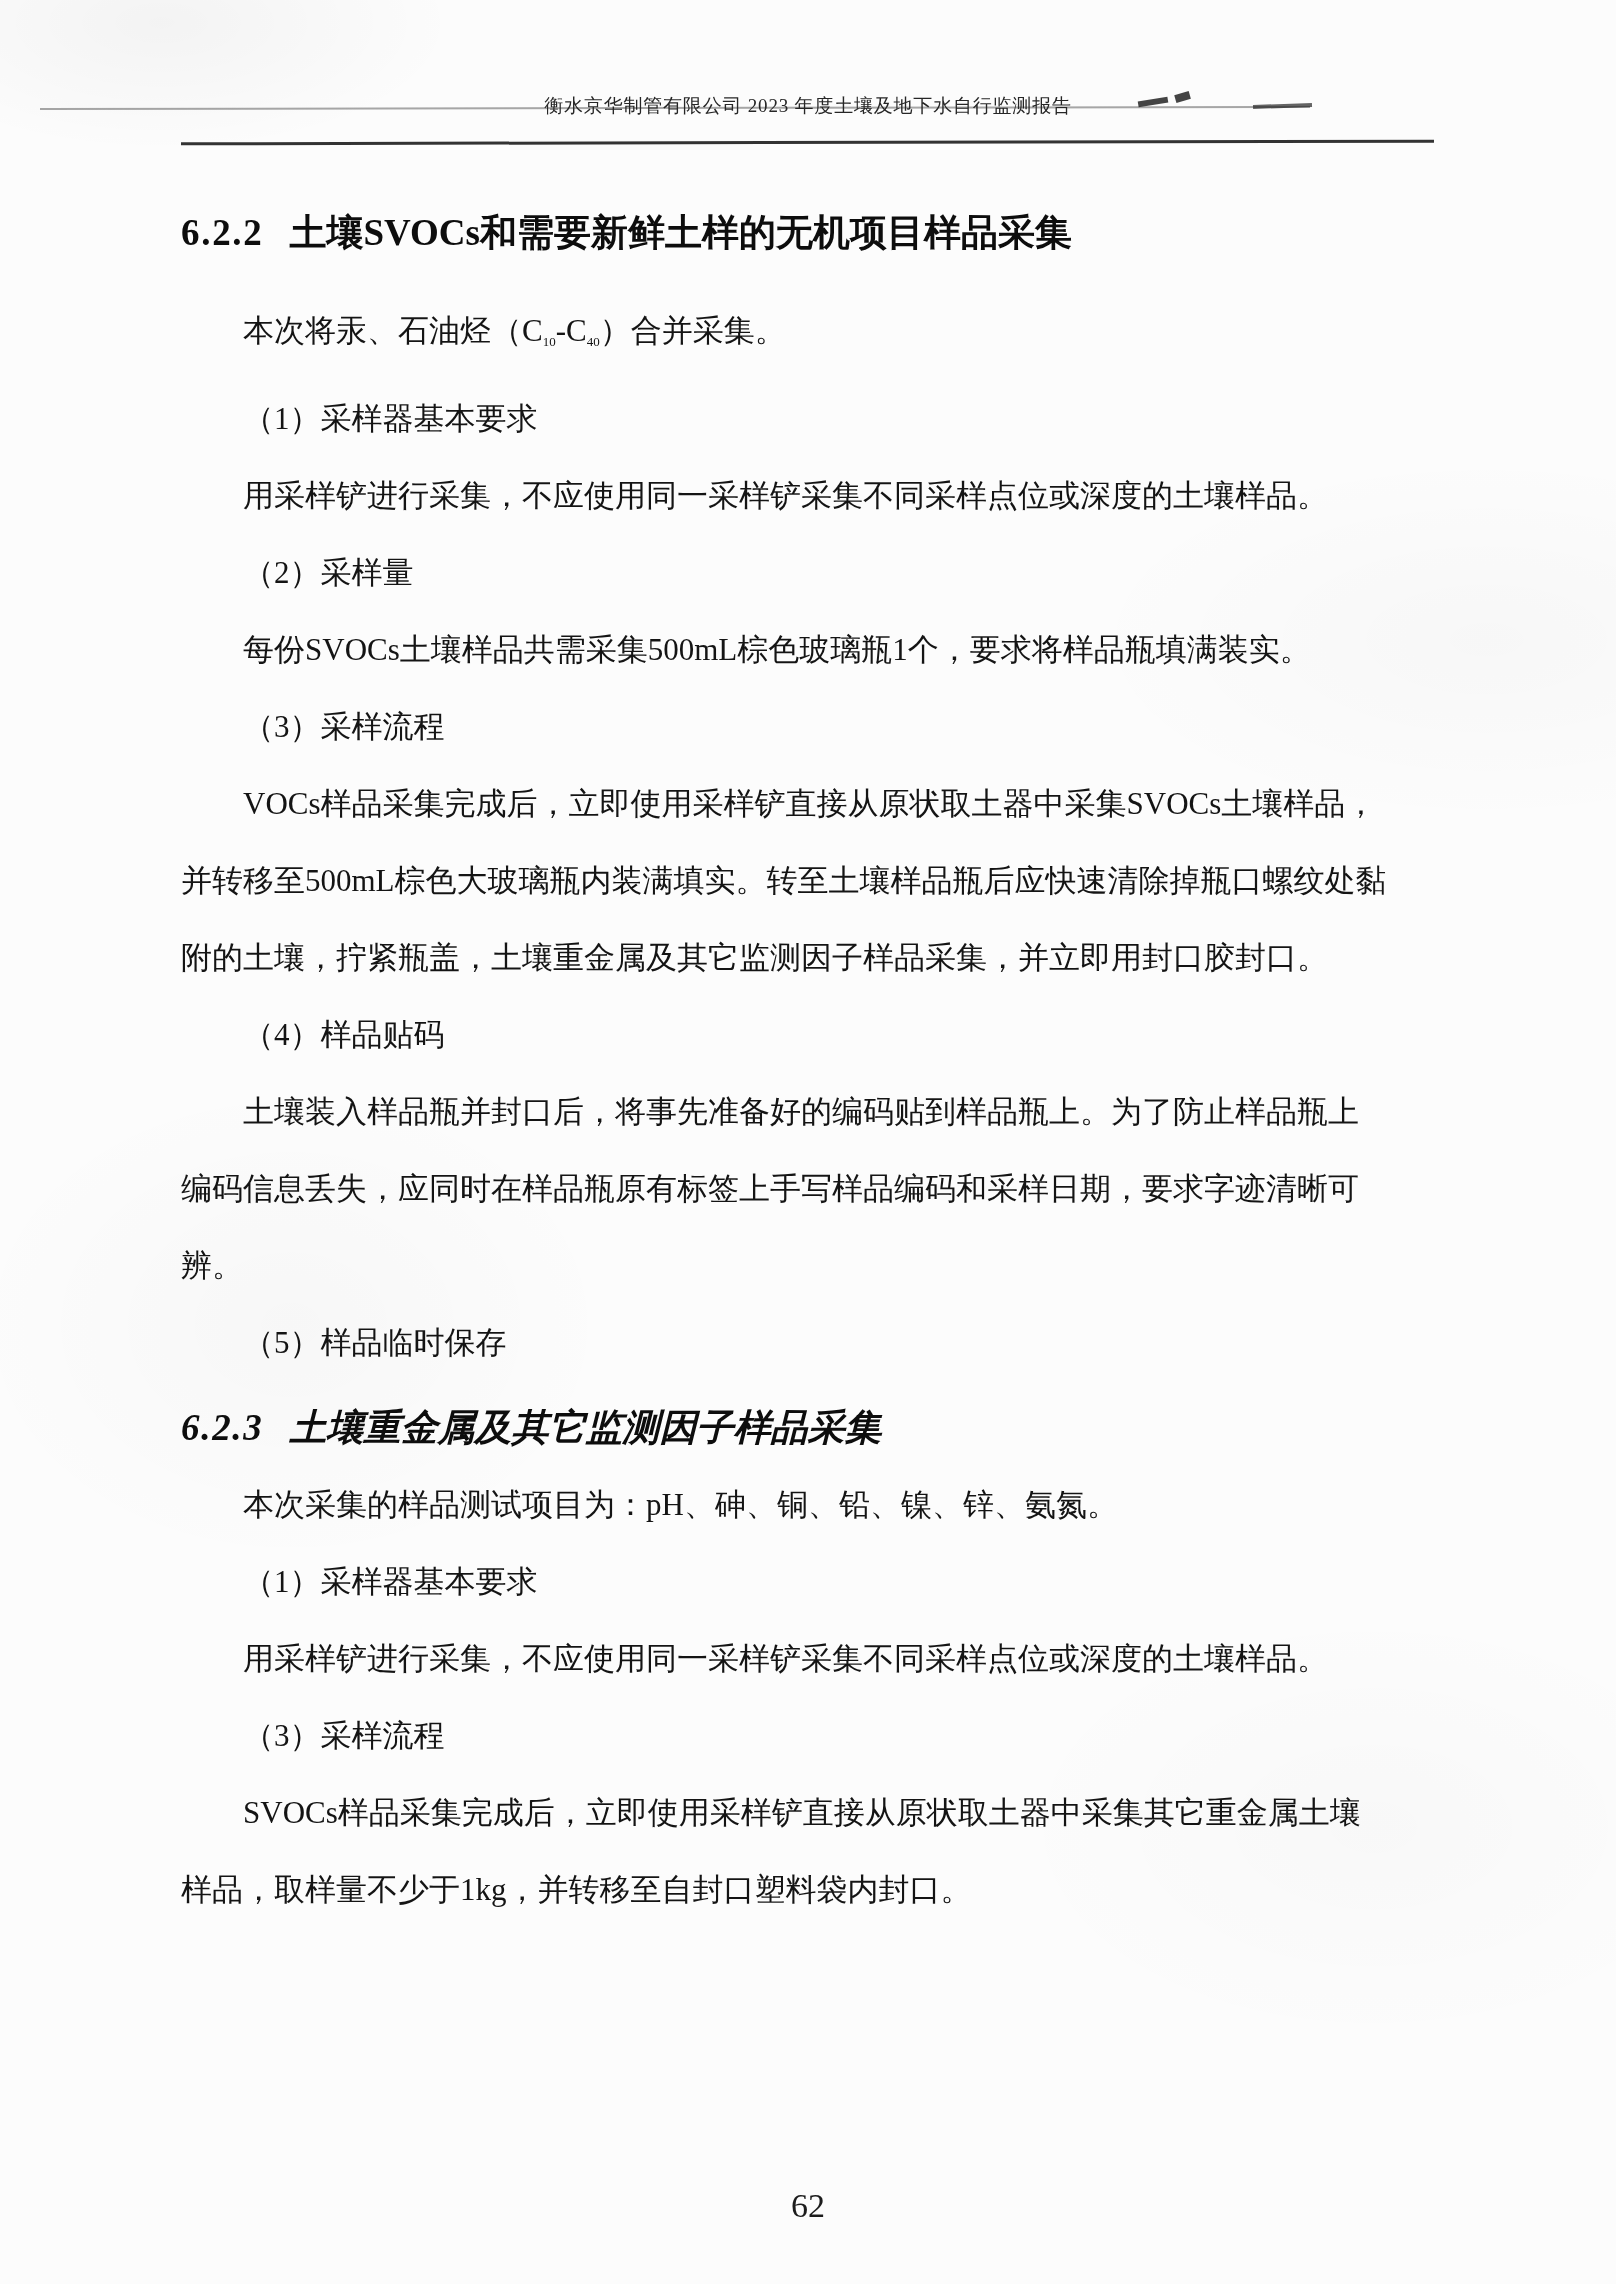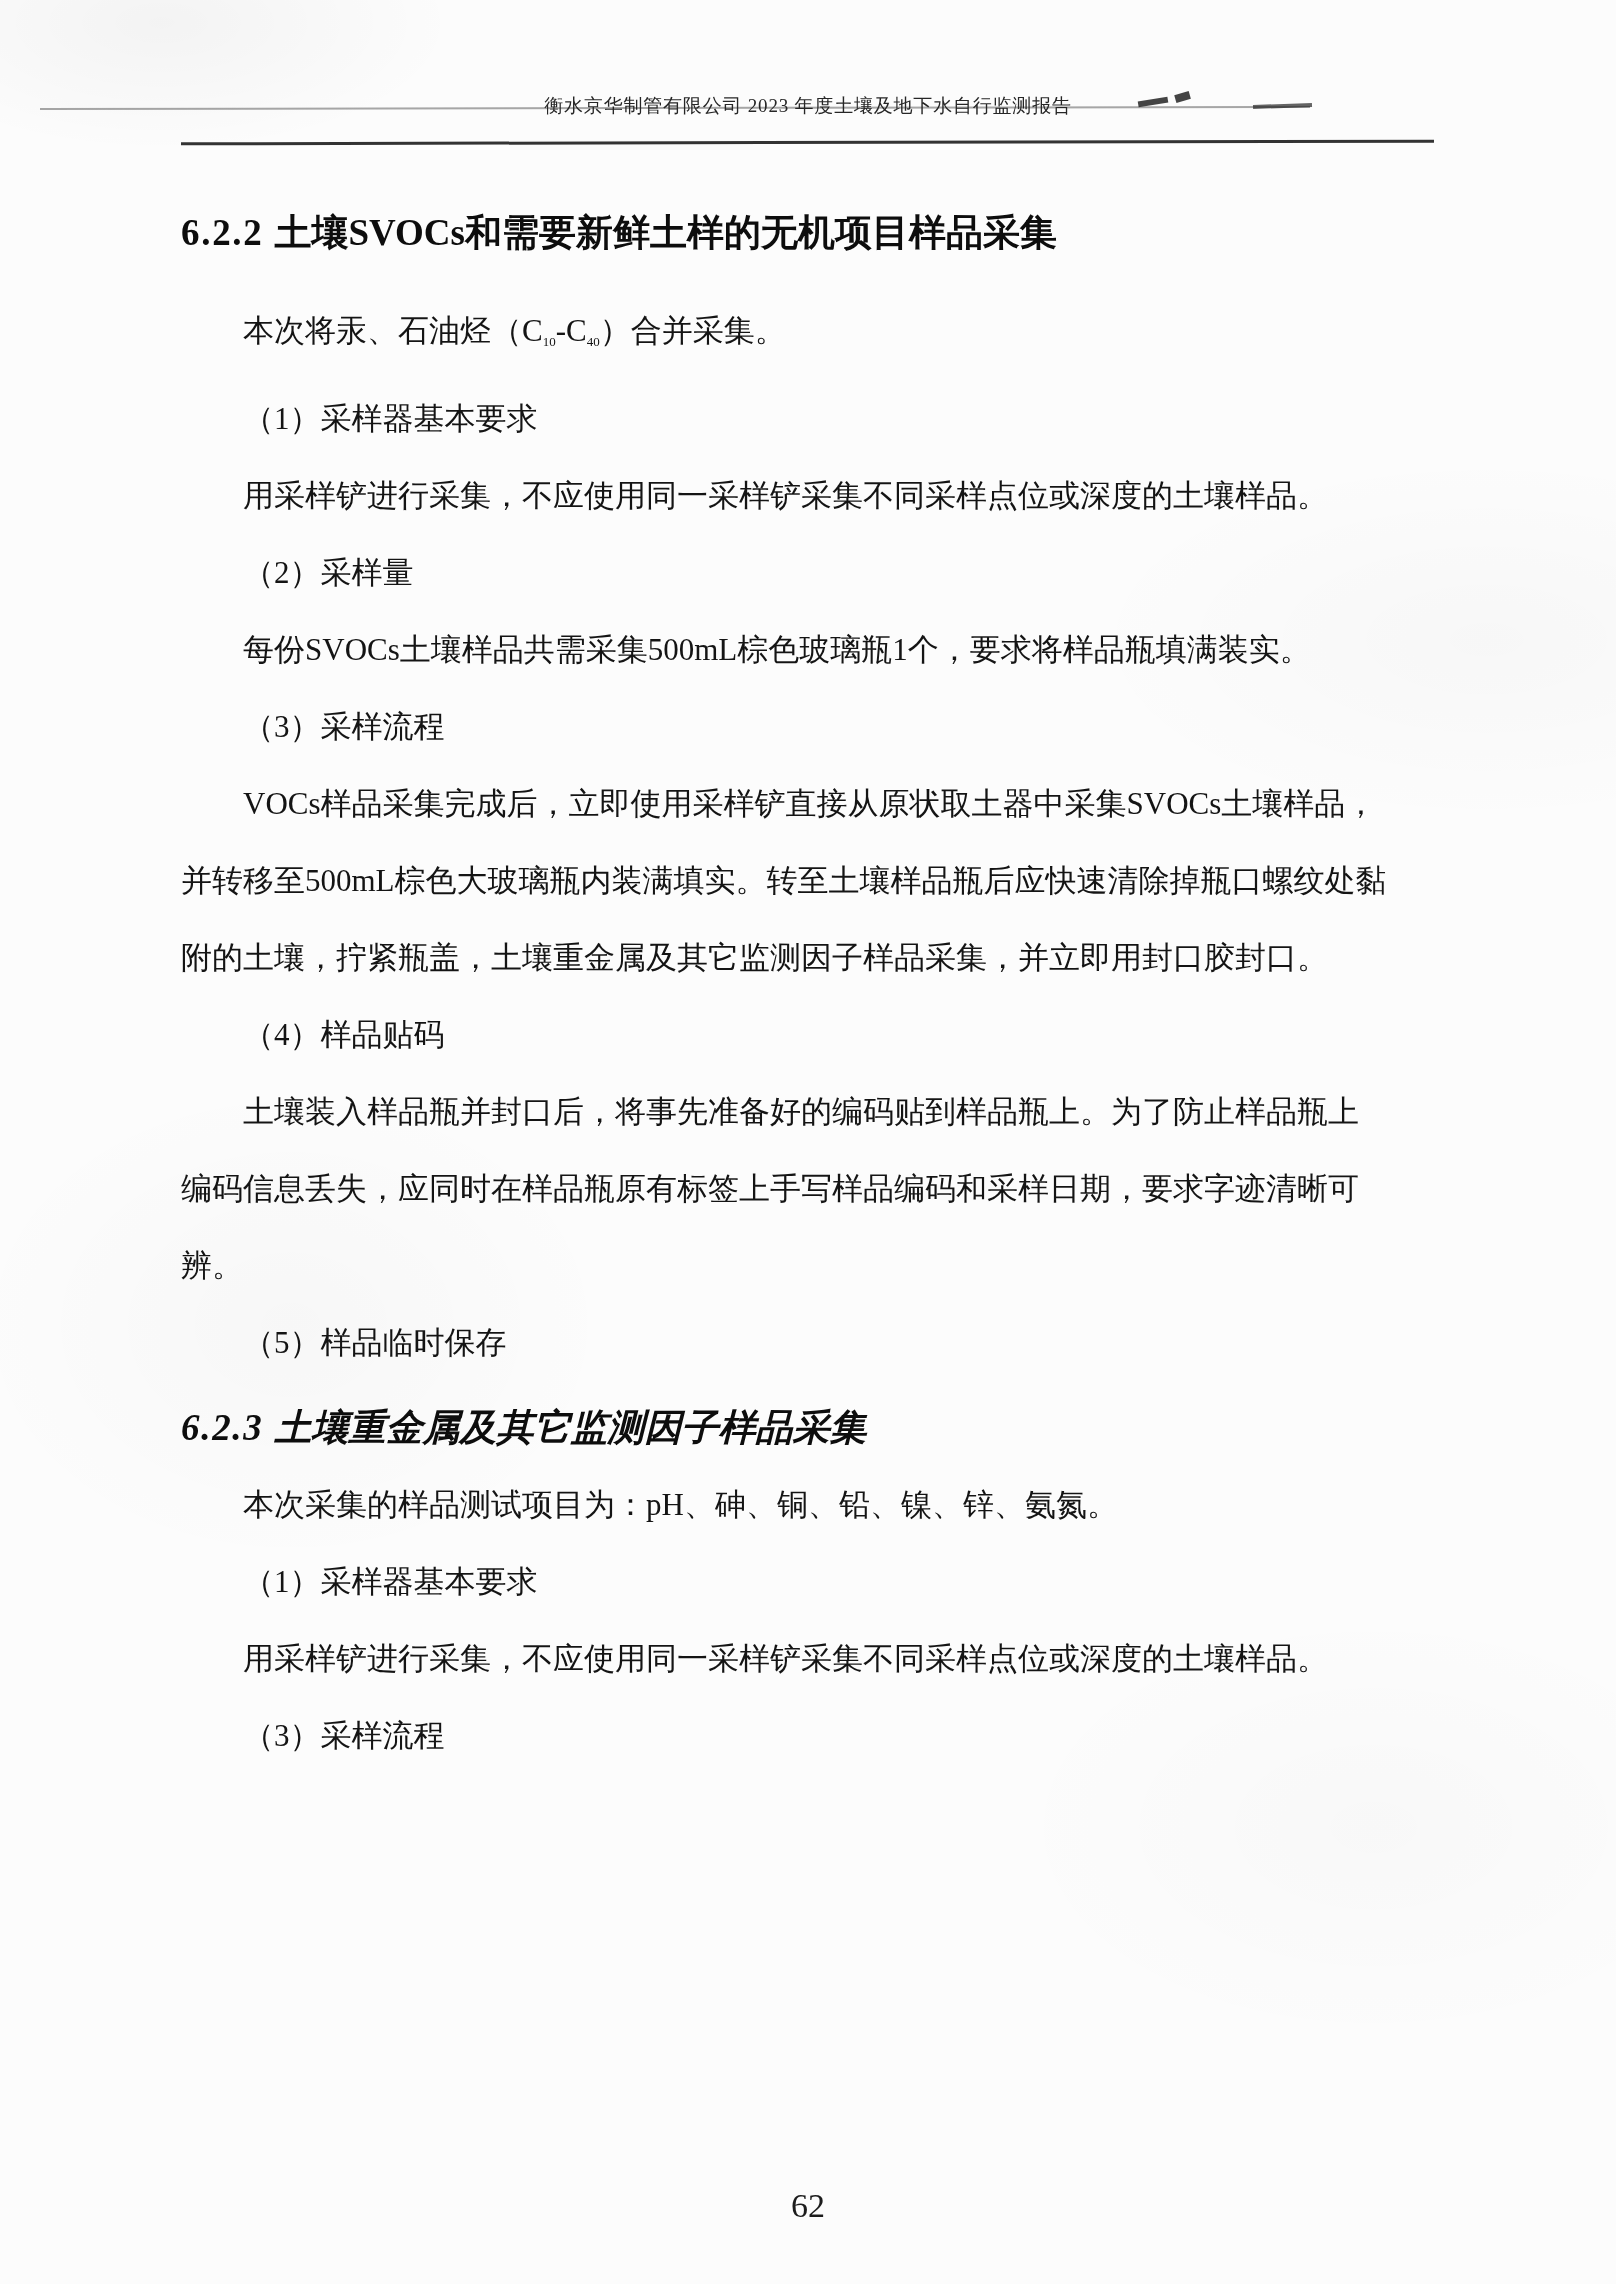--- a/index.html
+++ b/index.html
@@ -36,21 +36,21 @@
     background:#333; transform:rotate(-0.12deg);
   }
 
   .content {
     position:absolute; top:194px; left:181px; width:1254px;
     font-size:31px; line-height:77px; text-align:justify;
   }
   .sec { margin:0; font-size:37px; font-weight:bold; line-height:77px; text-align:left; color:#0d0d0d; }
   .sec-622 { margin-bottom:21px; }
   .sec-623 { margin-top:8.4px;font-style:italic; }
-  .secnum { margin-right:11px; letter-spacing:1.7px;text-align:center; }
+  .secnum { margin-right:26px; letter-spacing:1.7px;text-align:center; }
   .para { margin:0; white-space:pre-line; }
   .indent { text-indent:62px; }
   .sb { font-size:13px; vertical-align:-5px; letter-spacing:0; }
 
   .page-number {
     position:absolute; top:2187px; left:0; width:100%;
     text-align:center; font-size:34px; color:#1c1c1c;
   }
 </style>
 </head>
@@ -94,19 +94,21 @@
 
     <h1 class="sec sec-623"><span class="secnum">6.2.3</span><span>土壤重金属及其它监测因子样品采集</span></h1>
 
     <p class="para indent">本次采集的样品测试项目为：pH、砷、铜、铅、镍、锌、氨氮。</p>
 
     <p class="para indent">（1）采样器基本要求</p>
     <p class="para indent">用采样铲进行采集，不应使用同一采样铲采集不同采样点位或深度的土壤样品。</p>
 
 
     <p class="para indent">（3）采样流程</p>
+    <p class="para indent">SVOCs样品采集完成后，立即使用采样铲直接从原状取土器中采集其它重金属土壤
+样品，取样量不少于1kg，并转移至自封口塑料袋内封口。</p>
 
   </div>
 
   <div class="page-number">62</div>
 
 </div>
 
 
 </body></html>

